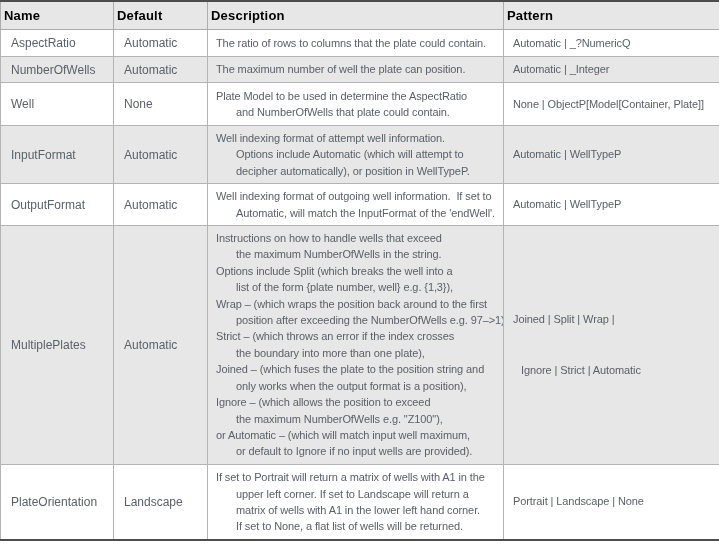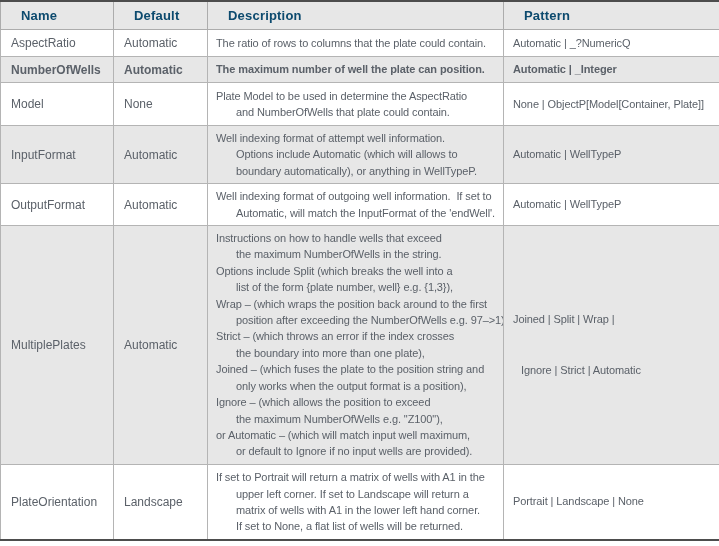--- a/index.html
+++ b/index.html
@@ -17,41 +17,41 @@
     border-left: 1px solid #acacac;
     border-right: 1px solid #acacac;
   }
   col.c-name  { width: 113px; }
   col.c-def   { width: 94px;  }
   col.c-desc  { width: 296px; }
   col.c-pat   { width: 216px; }
 
   .options-table th {
     background: #e7e7e7;
-    color: #0c4a6e;
+    color: #000000;
     font-size: 13px;
     font-weight: bold;
     text-align: left;
-    padding: 6px 10px 6px 20px;
+    padding: 6px 10px 6px 3px;
     border: 1px solid #acacac;
     letter-spacing: 0.2px;
   }
   thead tr { height: 28px; }
 
   .options-table td {
     border: 1px solid #b4b4b4;
     vertical-align: middle;
     color: #5b6169;
     background: #ffffff;
     overflow: hidden;
   }
   tbody tr:nth-child(even) td { background: #e7e7e7; }
 
   tbody tr:nth-child(1) { height: 27px;  }
-  tbody tr:nth-child(2) { height: 26px; font-weight: bold;  }
+  tbody tr:nth-child(2) { height: 26px;  }
   tbody tr:nth-child(3) { height: 43px;  }
   tbody tr:nth-child(4) { height: 58px;  }
   tbody tr:nth-child(5) { height: 32px; margin-top: 40px;  }
   tbody tr:nth-child(6) { height: 234px; }
   tbody tr:nth-child(7) { height: 76px;  }
 
   td.name-cell, td.default-cell {
     font-size: 12px;
     padding: 3px 6px 3px 10px;
     white-space: nowrap;
@@ -111,37 +111,37 @@
         <td class="name-cell">NumberOfWells</td>
         <td class="default-cell">Automatic</td>
         <td class="desc-cell">
           <div class="line">The maximum number of well the plate can position.</div>
         </td>
         <td class="pattern-cell">
           <div class="line">Automatic | _Integer</div>
         </td>
       </tr>
       <tr>
-        <td class="name-cell">Model</td>
+        <td class="name-cell">Well</td>
         <td class="default-cell">None</td>
         <td class="desc-cell">
           <div class="line">Plate Model to be used in determine the AspectRatio</div>
           <div class="line indent">and NumberOfWells that plate could contain.</div>
         </td>
         <td class="pattern-cell">
           <div class="line">None | ObjectP[Model[Container, Plate]]</div>
         </td>
       </tr>
       <tr>
         <td class="name-cell">InputFormat</td>
         <td class="default-cell">Automatic</td>
         <td class="desc-cell">
           <div class="line">Well indexing format of attempt well information.</div>
-          <div class="line indent">Options include Automatic (which will allows to</div>
-          <div class="line indent">boundary automatically), or anything in WellTypeP.</div>
+          <div class="line indent">Options include Automatic (which will attempt to</div>
+          <div class="line indent">decipher automatically), or position in WellTypeP.</div>
         </td>
         <td class="pattern-cell">
           <div class="line">Automatic | WellTypeP</div>
         </td>
       </tr>
       <tr>
         <td class="name-cell">OutputFormat</td>
         <td class="default-cell">Automatic</td>
         <td class="desc-cell">
           <div class="line">Well indexing format of outgoing well information.  If set to</div>

